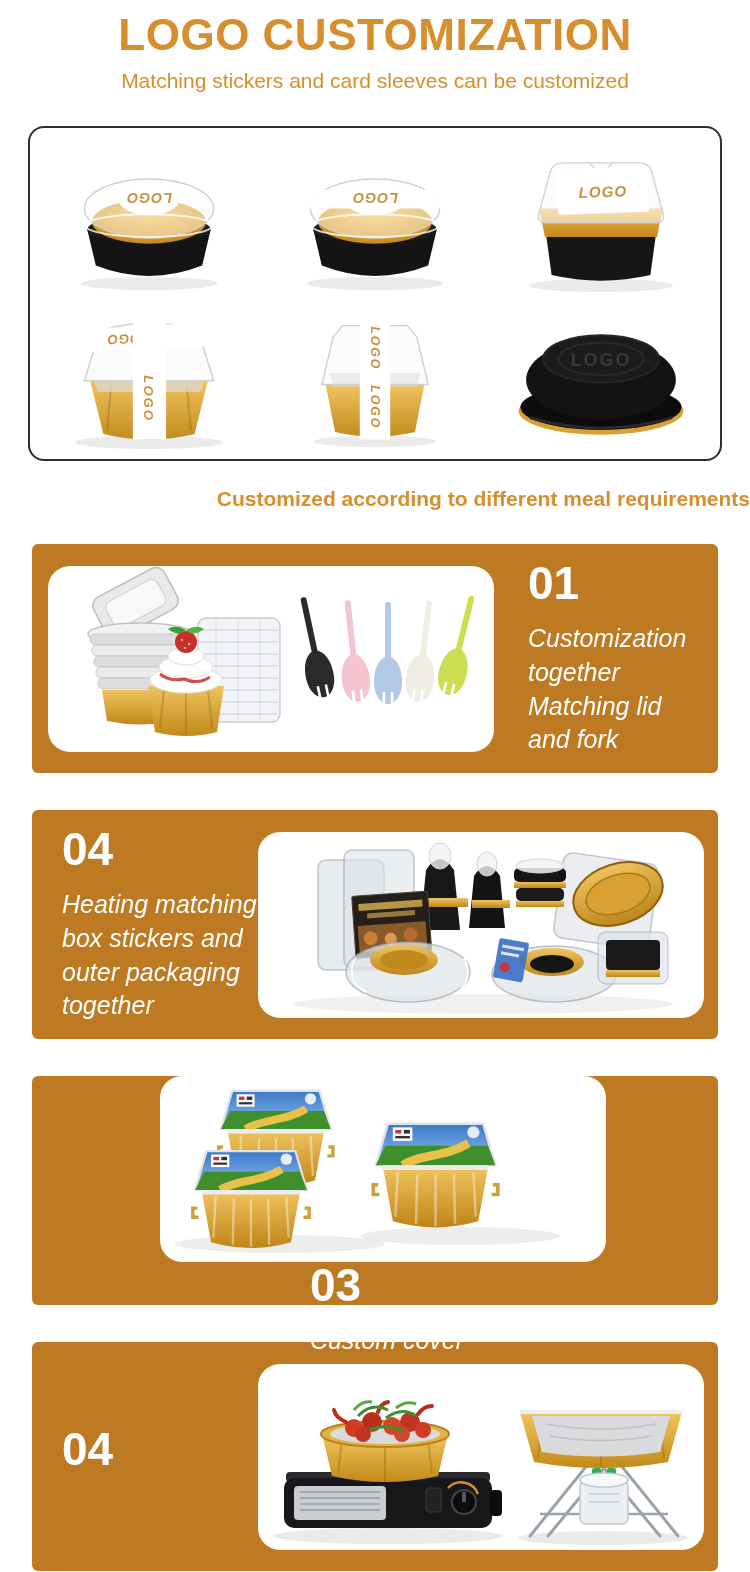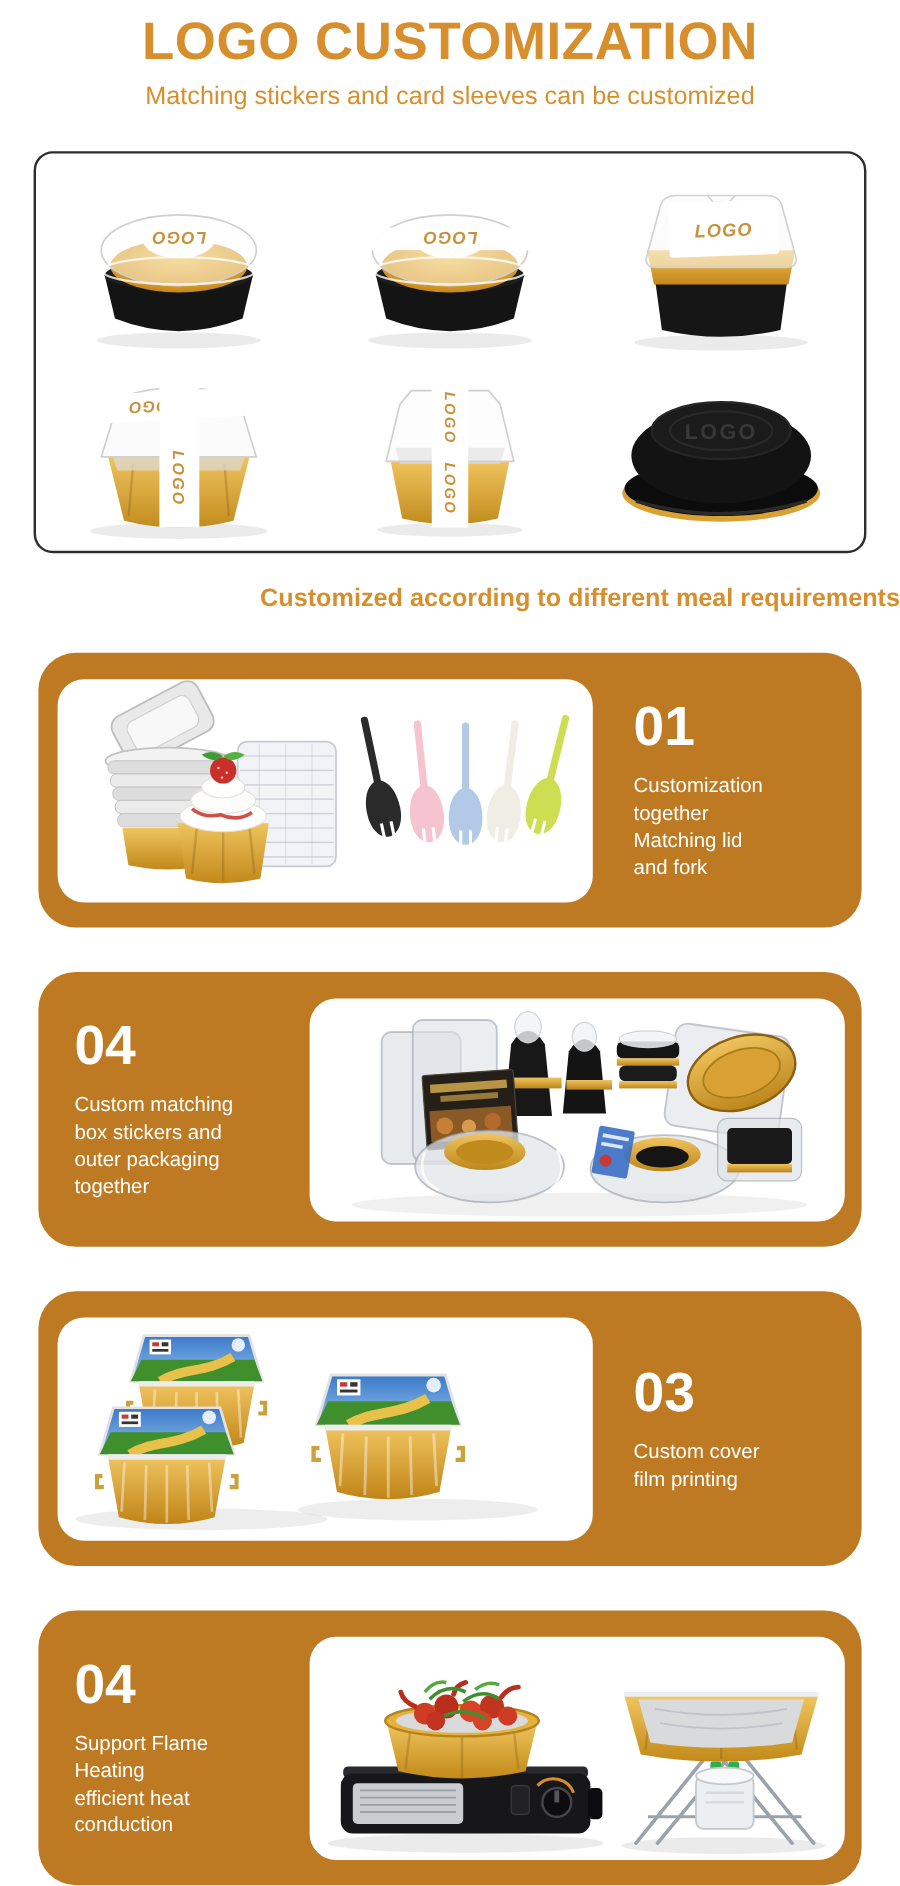--- a/index.html
+++ b/index.html
@@ -11,33 +11,33 @@
 
   .showcase { width:694px; height:335px; margin:33px auto 0; border:2px solid #2e2e2e; border-radius:16px;
               display:grid; grid-template-columns:repeat(3,1fr); grid-template-rows:1fr 1fr;
               align-items:center; justify-items:center; padding:12px 6px 6px; background:#fff; }
   .product { width:218px; height:152px; }
   .product svg { width:100%; height:100%; display:block; }
   .logo-type { font-family:"Liberation Sans", sans-serif; font-weight:700; font-style:italic; fill:#C8913C; }
 
   .section-heading { margin-top:26px; text-align:right; font-size:21px; font-weight:700; color:#D78E2C; }
 
-  .card { width:686px; height:229px; margin:33px auto 0; background:#BE7A22; border-radius:31px;
+  .card { width:686px; height:229px; margin:33px auto 0; background:#BE7A22; border-radius:6px;
           display:flex; align-items:center; }
-  .card + .card { margin-top:37px; }
+  .card + .card { margin-top:37px;flex-direction:column; }
   .card-media { background:#fff; border-radius:22px; width:446px; height:186px; overflow:hidden; flex:0 0 auto; }
   .card-media svg { width:100%; height:100%; display:block; }
   .card.media-left .card-media { margin-left:16px; }
   .card.media-right { flex-direction:row-reverse; }
   .card.media-right .card-media { margin-right:14px; }
   .card-copy { flex:1 1 auto; color:#fff; }
   .card.media-left .card-copy { padding-left:34px; padding-right:10px; }
   .card.media-right .card-copy { padding-left:30px; }
   .card-number { font-size:46px; font-weight:700; line-height:1; margin-bottom:16px; }
-  .card-desc { font-size:17px; line-height:1.35; white-space:pre-line; }
+  .card-desc { font-size:25px; line-height:1.35; white-space:pre-line;font-style:italic; }
 </style>
 </head>
 <body>
 
 <div class="page">
 
   <h1 class="title">LOGO CUSTOMIZATION</h1>
   <p class="subtitle">Matching stickers and card sleeves can be customized</p>
 
   <div class="showcase">
@@ -312,21 +312,21 @@
         <g transform="rotate(10 252 128)">
           <rect x="238" y="108" width="30" height="40" rx="2" fill="#3a6fc4" opacity="0.9"></rect>
           <rect x="242" y="114" width="22" height="3" fill="#dbe6f6"></rect>
             <rect x="242" y="121" width="18" height="3" fill="#dbe6f6"></rect>
           <circle cx="248" cy="136" r="5" fill="#c43a3a"></circle>
         </g>
       </svg>
     </div>
     <div class="card-copy">
       <div class="card-number">04</div>
-      <div class="card-desc">Custom matching
+      <div class="card-desc">Heating matching
 box stickers and
 outer packaging
 together</div>
     </div>
   </section>
 
   <section class="card media-left">
     <div class="card-media">
       <svg viewBox="0 0 446 186">
         <defs>
@@ -421,20 +421,16 @@
             <rect x="349" y="104" width="9" height="13" rx="2" fill="#2fae4e"></rect>
             <rect x="322" y="116" width="48" height="44" rx="6" fill="#eceff1" stroke="#c3c8cd" stroke-width="1.5"></rect>
             <ellipse cx="346" cy="116" rx="24" ry="7" fill="#f6f8f9" stroke="#c3c8cd" stroke-width="1.5"></ellipse>
             <path d="M330,130 h32 M330,138 h32" stroke="#d4d9dd" stroke-width="2"></path>
           </g>
         </g>
       </svg>
     </div>
     <div class="card-copy">
       <div class="card-number">04</div>
-      <div class="card-desc">Support Flame
-Heating
-efficient heat
-conduction</div>
     </div>
   </section>
 
 </div>
 
 </body></html>

